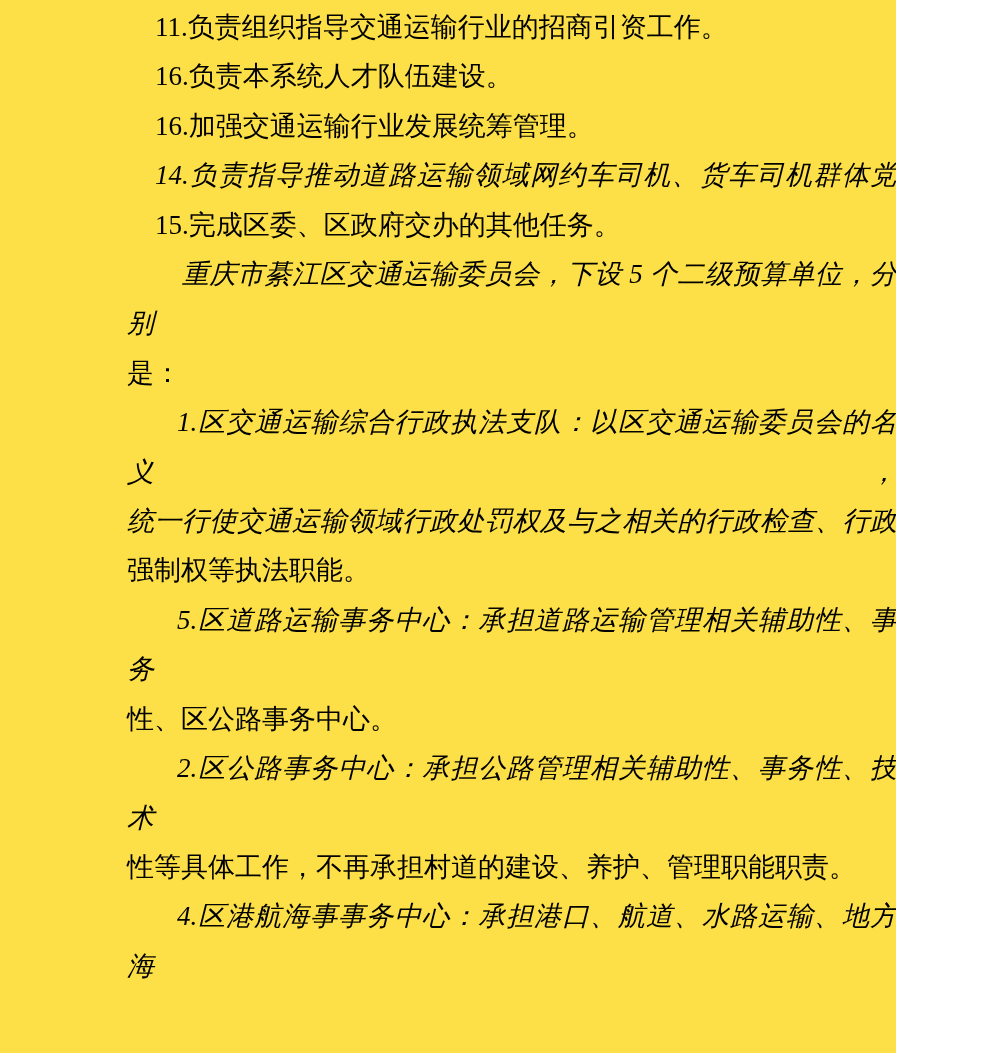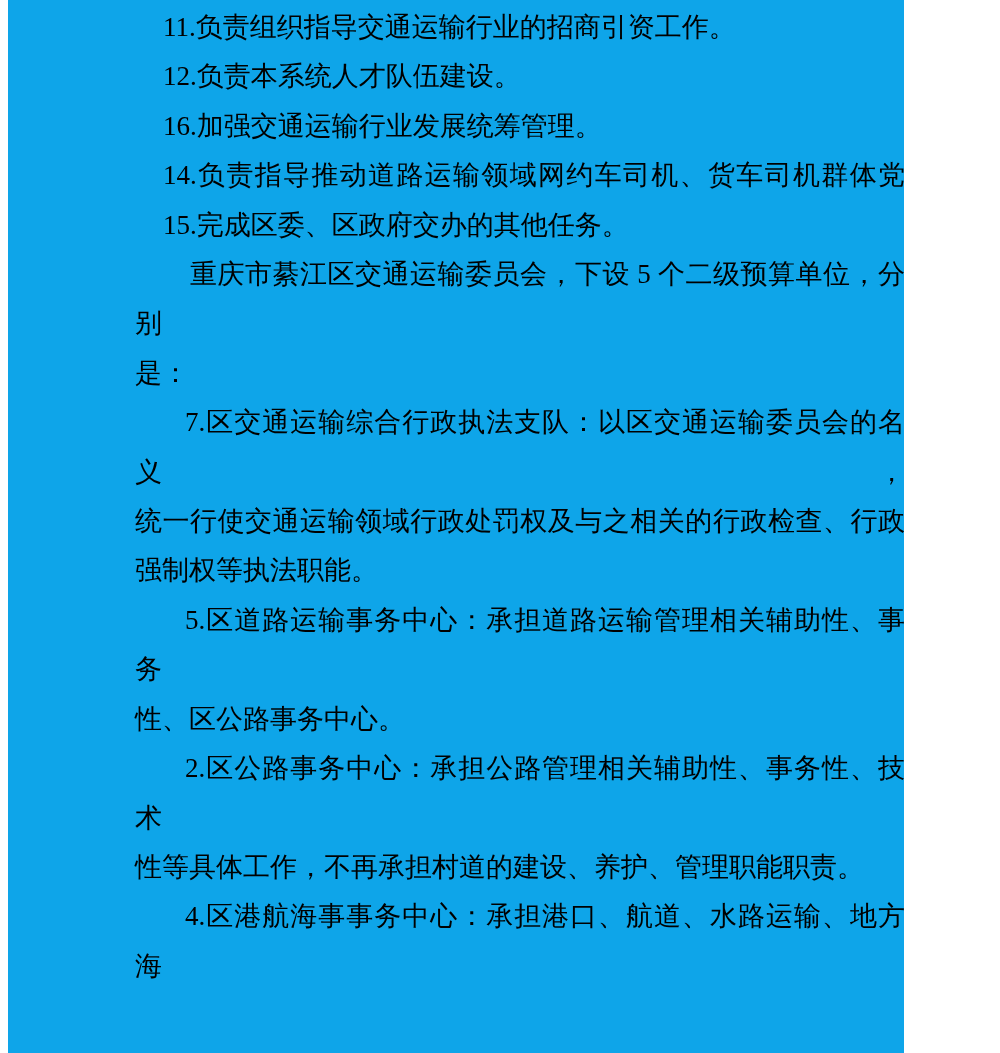--- a/index.html
+++ b/index.html
@@ -4,66 +4,66 @@
 <style>
   html, body {
     margin: 0;
     padding: 0;
     background: #ffffff;
   }
   .page {
     position: relative;
     width: 896px;
     height: 1053px;
-    background: #0ea5e9;
+    background: #fde047;
     overflow: hidden;
-    margin-left: 8px;
   }
   .textblock {
     position: absolute;
     left: 127px;
     top: 3px;
     width: 770px;
     color: #000000;
     font-family: "Liberation Serif", "DejaVu Serif", serif;
     font-size: 27px;
     line-height: 49.4px;
   }
   .line {
     min-height: 49.4px;
     white-space: pre-wrap;
   }
   
   .line.j {
     text-align: justify;
     text-align-last: justify;
+    font-style: italic;
   }
   
   .line.i-num2 { text-indent: 28px; }  
   .line.i-num1 { text-indent: 50px; }  
   .line.i-para { text-indent: 55px; }  
   
   .line.s-kaiti {
     font-family: "Liberation Serif", "DejaVu Serif", serif;
     letter-spacing: 1px;
   }
 </style>
 </head>
 <body>
 
 <div class="page">
   <div class="textblock" id="textblock">
       <div class="line s-body i-num2">11.负责组织指导交通运输行业的招商引资工作。</div>
-      <div class="line s-body i-num2">12.负责本系统人才队伍建设。</div>
+      <div class="line s-body i-num2">16.负责本系统人才队伍建设。</div>
       <div class="line s-body i-num2">16.加强交通运输行业发展统筹管理。</div>
       <div class="line s-body i-num2 j">14.负责指导推动道路运输领域网约车司机、货车司机群体党</div>
       <div class="line s-body i-num2">15.完成区委、区政府交办的其他任务。</div>
       <div class="line s-body i-para j">重庆市綦江区交通运输委员会，下设 5 个二级预算单位，分别</div>
       <div class="line s-body i-none">是：</div>
-      <div class="line s-body i-num1 j">7.区交通运输综合行政执法支队：以区交通运输委员会的名义，</div>
+      <div class="line s-body i-num1 j">1.区交通运输综合行政执法支队：以区交通运输委员会的名义，</div>
       <div class="line s-body i-none j">统一行使交通运输领域行政处罚权及与之相关的行政检查、行政</div>
       <div class="line s-body i-none">强制权等执法职能。</div>
       <div class="line s-body i-num1 j">5.区道路运输事务中心：承担道路运输管理相关辅助性、事务</div>
       <div class="line s-body i-none">性、区公路事务中心。</div>
       <div class="line s-body i-num1 j">2.区公路事务中心：承担公路管理相关辅助性、事务性、技术</div>
       <div class="line s-body i-none">性等具体工作，不再承担村道的建设、养护、管理职能职责。</div>
       <div class="line s-body i-num1 j">4.区港航海事事务中心：承担港口、航道、水路运输、地方海</div>
     </div>
 </div>
 

